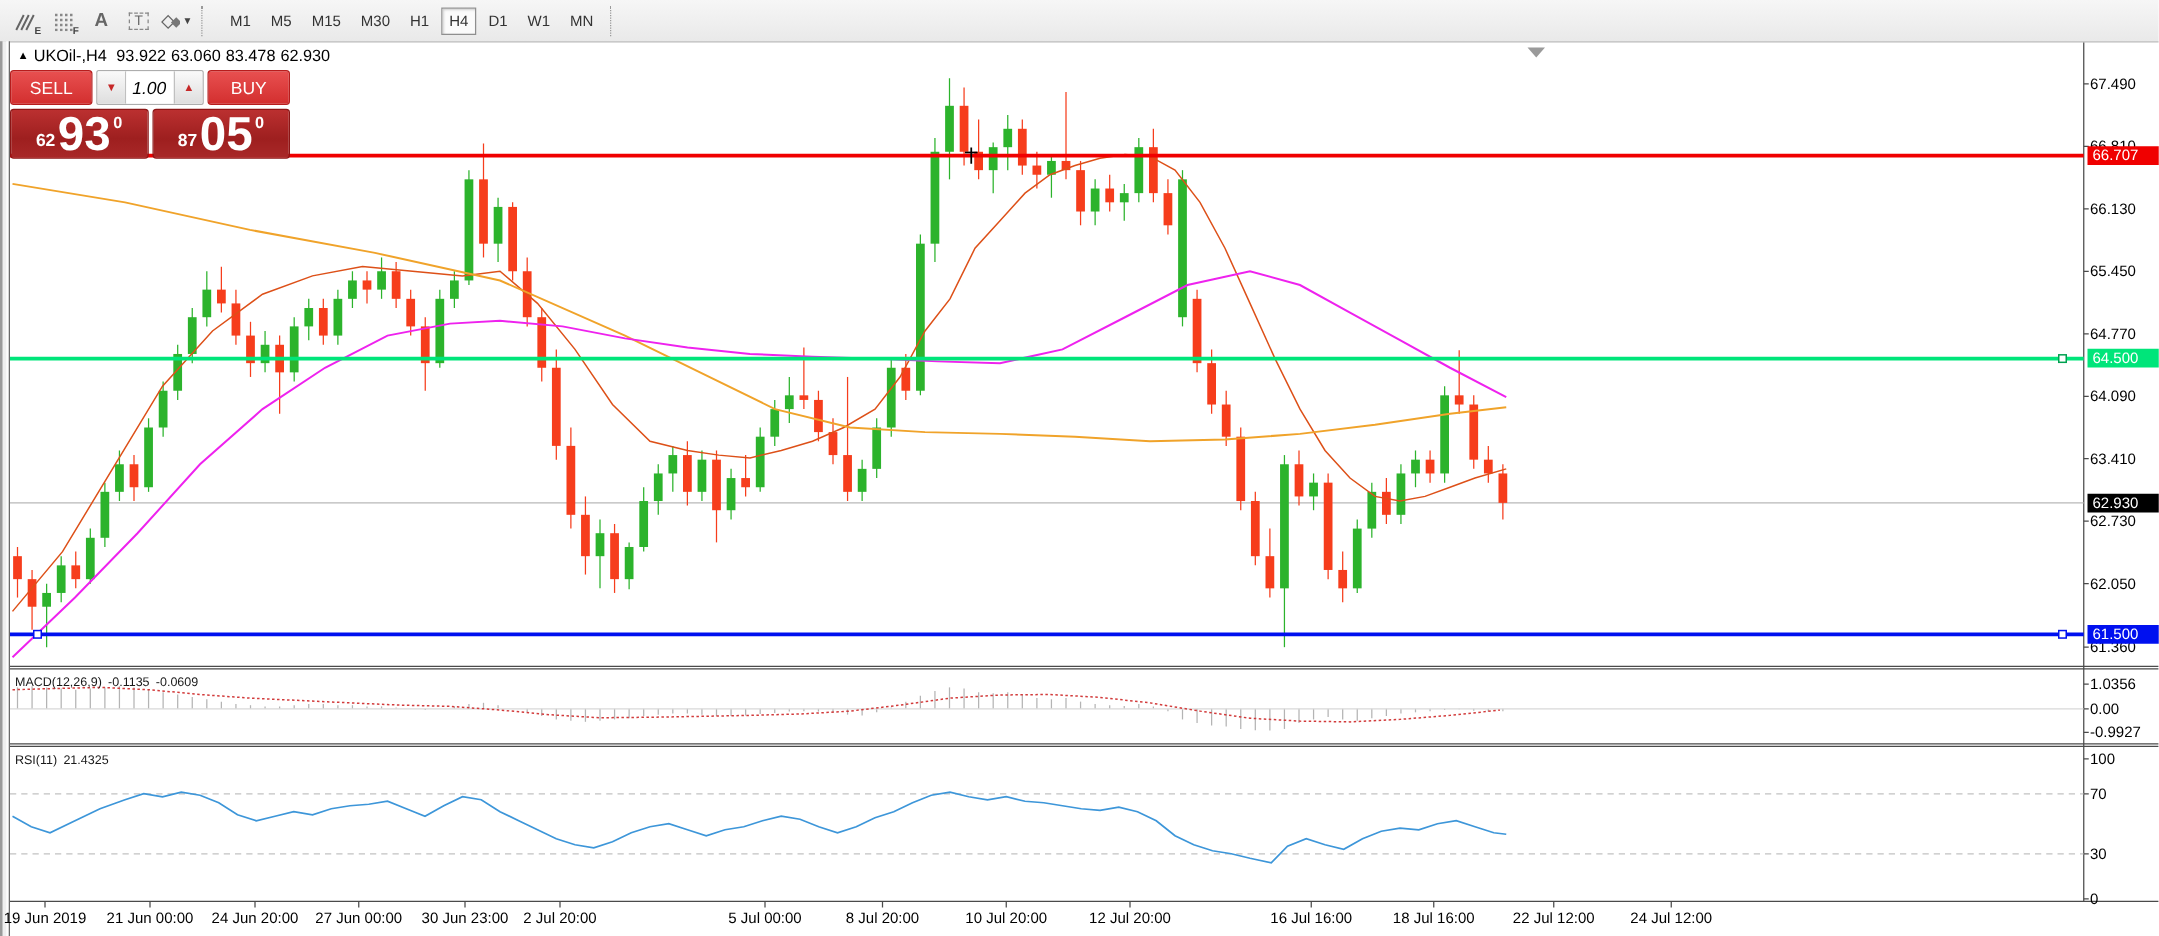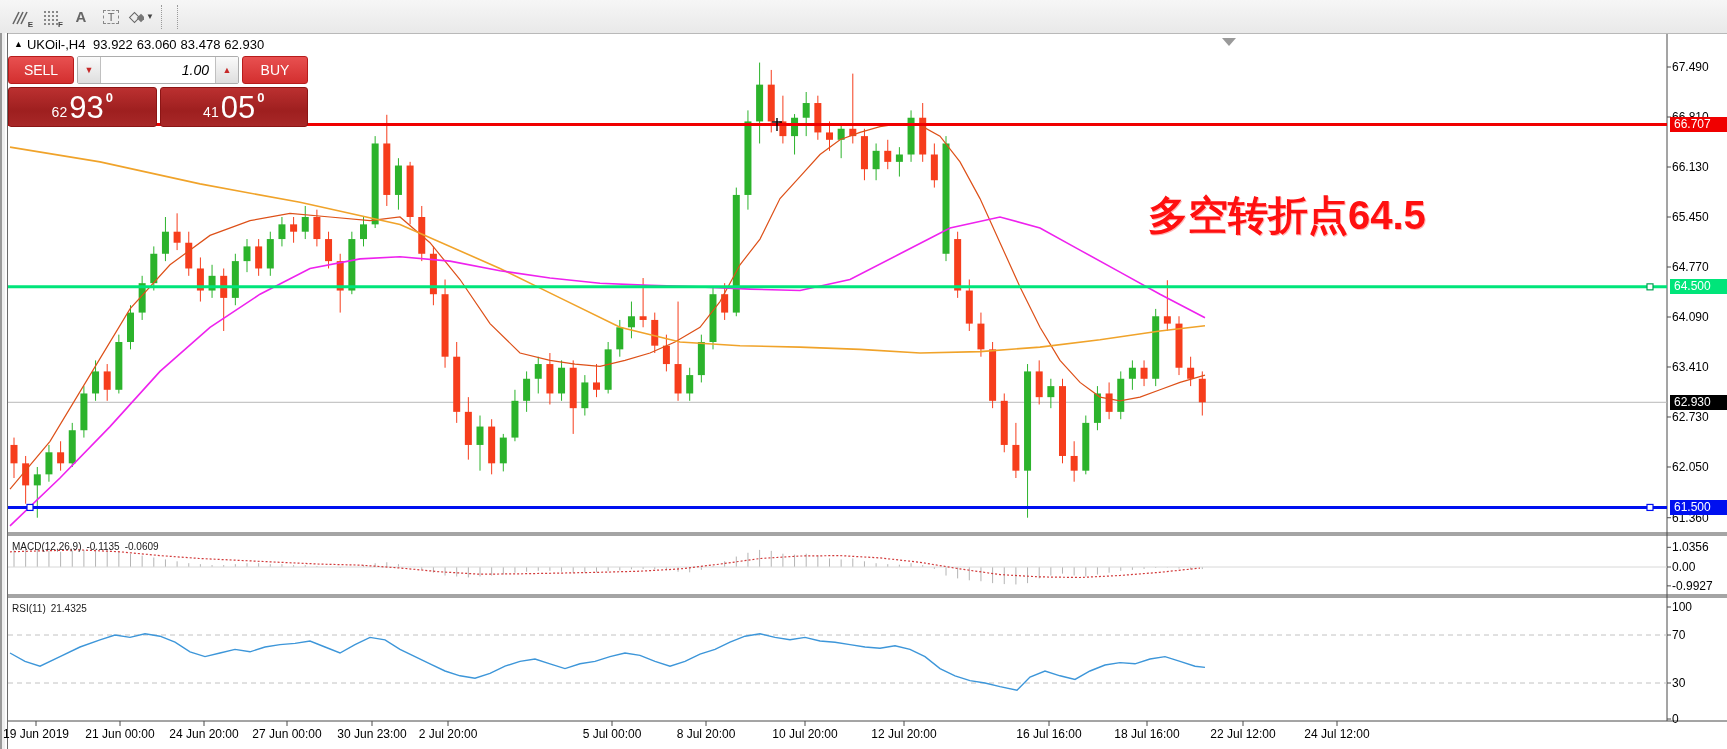--- a/index.html
+++ b/index.html
@@ -20,37 +20,37 @@
     box-shadow:inset 1px 1px 2px rgba(0,0,0,.18);}
   
   #leftframe{position:absolute;left:0;top:33px;width:7px;height:716px;background:#efefef;
     border-right:1px solid #6a6a6a;box-shadow:inset -2px 0 0 #fdfdfd,inset 2px 0 0 #9a9a9a;}
   #chartsvg{position:absolute;left:0;top:0;}
   
   #symline{position:absolute;left:14px;top:37px;font-size:13px;color:#000;white-space:nowrap;}
   #symline .tri{font-size:9px;vertical-align:2px;margin-right:4px;}
   #symline span{margin-right:4px;}
   
-  #trade{position:absolute;left:8px;top:56px;width:300px;}
+  #trade{position:absolute;left:8px;top:56px;width:224px;}
   #trade .row1{display:flex;height:28px;gap:3px;}
   .tbtn{flex:0 0 64px;background:linear-gradient(#e85050,#d32f2f);color:#fff;font-size:14px;
     display:flex;align-items:center;justify-content:center;border-radius:3px;
     border:1px solid #b71c1c;}
   .stepper{flex:1;display:flex;border:1px solid #adadad;background:#fff;border-radius:2px;overflow:hidden;}
   .stepbtn{width:23px;background:linear-gradient(#fafafa,#dedede);border:0;
     border-right:1px solid #c0c0c0;color:#c62828;font-size:9px;cursor:default;}
   .stepbtn.up{border-right:0;border-left:1px solid #c0c0c0;}
   .stepper input{flex:1;border:0;outline:0;text-align:right;font-size:14px;padding-right:6px;
     font-family:"Liberation Sans",sans-serif;color:#000;min-width:0;font-style:italic;}
   #trade .row2{display:flex;gap:3px;margin-top:3px;height:40px;}
   .pricebox{flex:1;background:linear-gradient(#bb3030,#9e1f1f 60%,#a82828);border-radius:3px;
     color:#fff;display:flex;align-items:flex-end;justify-content:center;padding-bottom:3px;
     border:1px solid #8c1515;}
-  .pricebox .sm{font-size:14px;font-weight:normal;margin:0 2px 3px 0;}
-  .pricebox .bg{font-size:31px;font-weight:normal;line-height:30px;}
+  .pricebox .sm{font-size:14px;font-weight:bold;margin:0 2px 3px 0;}
+  .pricebox .bg{font-size:38px;font-weight:bold;line-height:30px;}
   .pricebox .sup{font-size:13px;font-weight:bold;margin:2px 0 0 2px;align-self:flex-start;}
   
   #annot{position:absolute;left:1148px;top:188px;font-size:40px;font-weight:bold;
     white-space:nowrap;text-shadow:1px 1px 0 rgba(255,120,120,.55);}
   
   .indlabel{position:absolute;font-size:10px;color:#1a1a1a;}
   .indlabel span{margin-right:5px;}
   
   .badge{position:absolute;left:1670px;width:57px;height:15px;color:#fff;font-size:12px;
     line-height:15px;padding-left:4px;}
@@ -97,20 +97,31 @@
         </div>
         <div class="tool-ico">
           <svg width="22" height="16">
             <rect x="3" y="5" width="7" height="7" transform="rotate(45 6.5 8.5)" fill="none" stroke="#666"></rect>
             <rect x="10" y="6" width="6" height="6" transform="rotate(45 13 9)" fill="#777"></rect>
           </svg>
           <span style="font-size:8px;color:#444;margin-left:2px">▼</span>
         </div>
       </div>
     <div class="vsep"></div>
+    <div class="toolgroup" id="timeframes">
+        <button class="tf-btn">M1</button>
+        <button class="tf-btn">M5</button>
+        <button class="tf-btn">M15</button>
+        <button class="tf-btn">M30</button>
+        <button class="tf-btn">H1</button>
+        <button class="tf-btn active">H4</button>
+        <button class="tf-btn">D1</button>
+        <button class="tf-btn">W1</button>
+        <button class="tf-btn">MN</button>
+      </div>
     <div class="vsep"></div>
   </div>
 
   <div id="leftframe"></div>
 
   <svg id="chartsvg" width="1727" height="749">
       <line x1="8" y1="533" x2="1727" y2="533" stroke="#4a4a4a" stroke-width="1"></line>
       <line x1="8" y1="535" x2="1727" y2="535" stroke="#4a4a4a" stroke-width="1"></line>
       <line x1="8" y1="595" x2="1727" y2="595" stroke="#4a4a4a" stroke-width="1"></line>
       <line x1="8" y1="597" x2="1727" y2="597" stroke="#4a4a4a" stroke-width="1"></line>
@@ -530,28 +541,27 @@
       </div>
       <div class="tbtn">BUY</div>
     </div>
     <div class="row2">
       <div class="pricebox">
         <span class="sm">62</span>
           <span class="bg">93</span>
           <span class="sup">0</span>
       </div>
       <div class="pricebox">
-        <span class="sm">41</span>
+        <span class="sm">87</span>
           <span class="bg">05</span>
           <span class="sup">0</span>
       </div>
     </div>
   </div>
 
-  <div id="annot" style="color: rgb(255, 16, 16);">多空转折点64.5</div>
 
   <div class="indlabel" style="left:12px;top:541px">
     <span>MACD(12,26,9)</span><span>-0.1135</span><span>-0.0609</span>
   </div>
   <div class="indlabel" style="left:12px;top:603px">
     <span>RSI(11)</span><span>21.4325</span>
   </div>
 
   <div id="badges">
       <div class="badge" style="top: 117.075px; background: rgb(240, 0, 0);">66.707</div>

